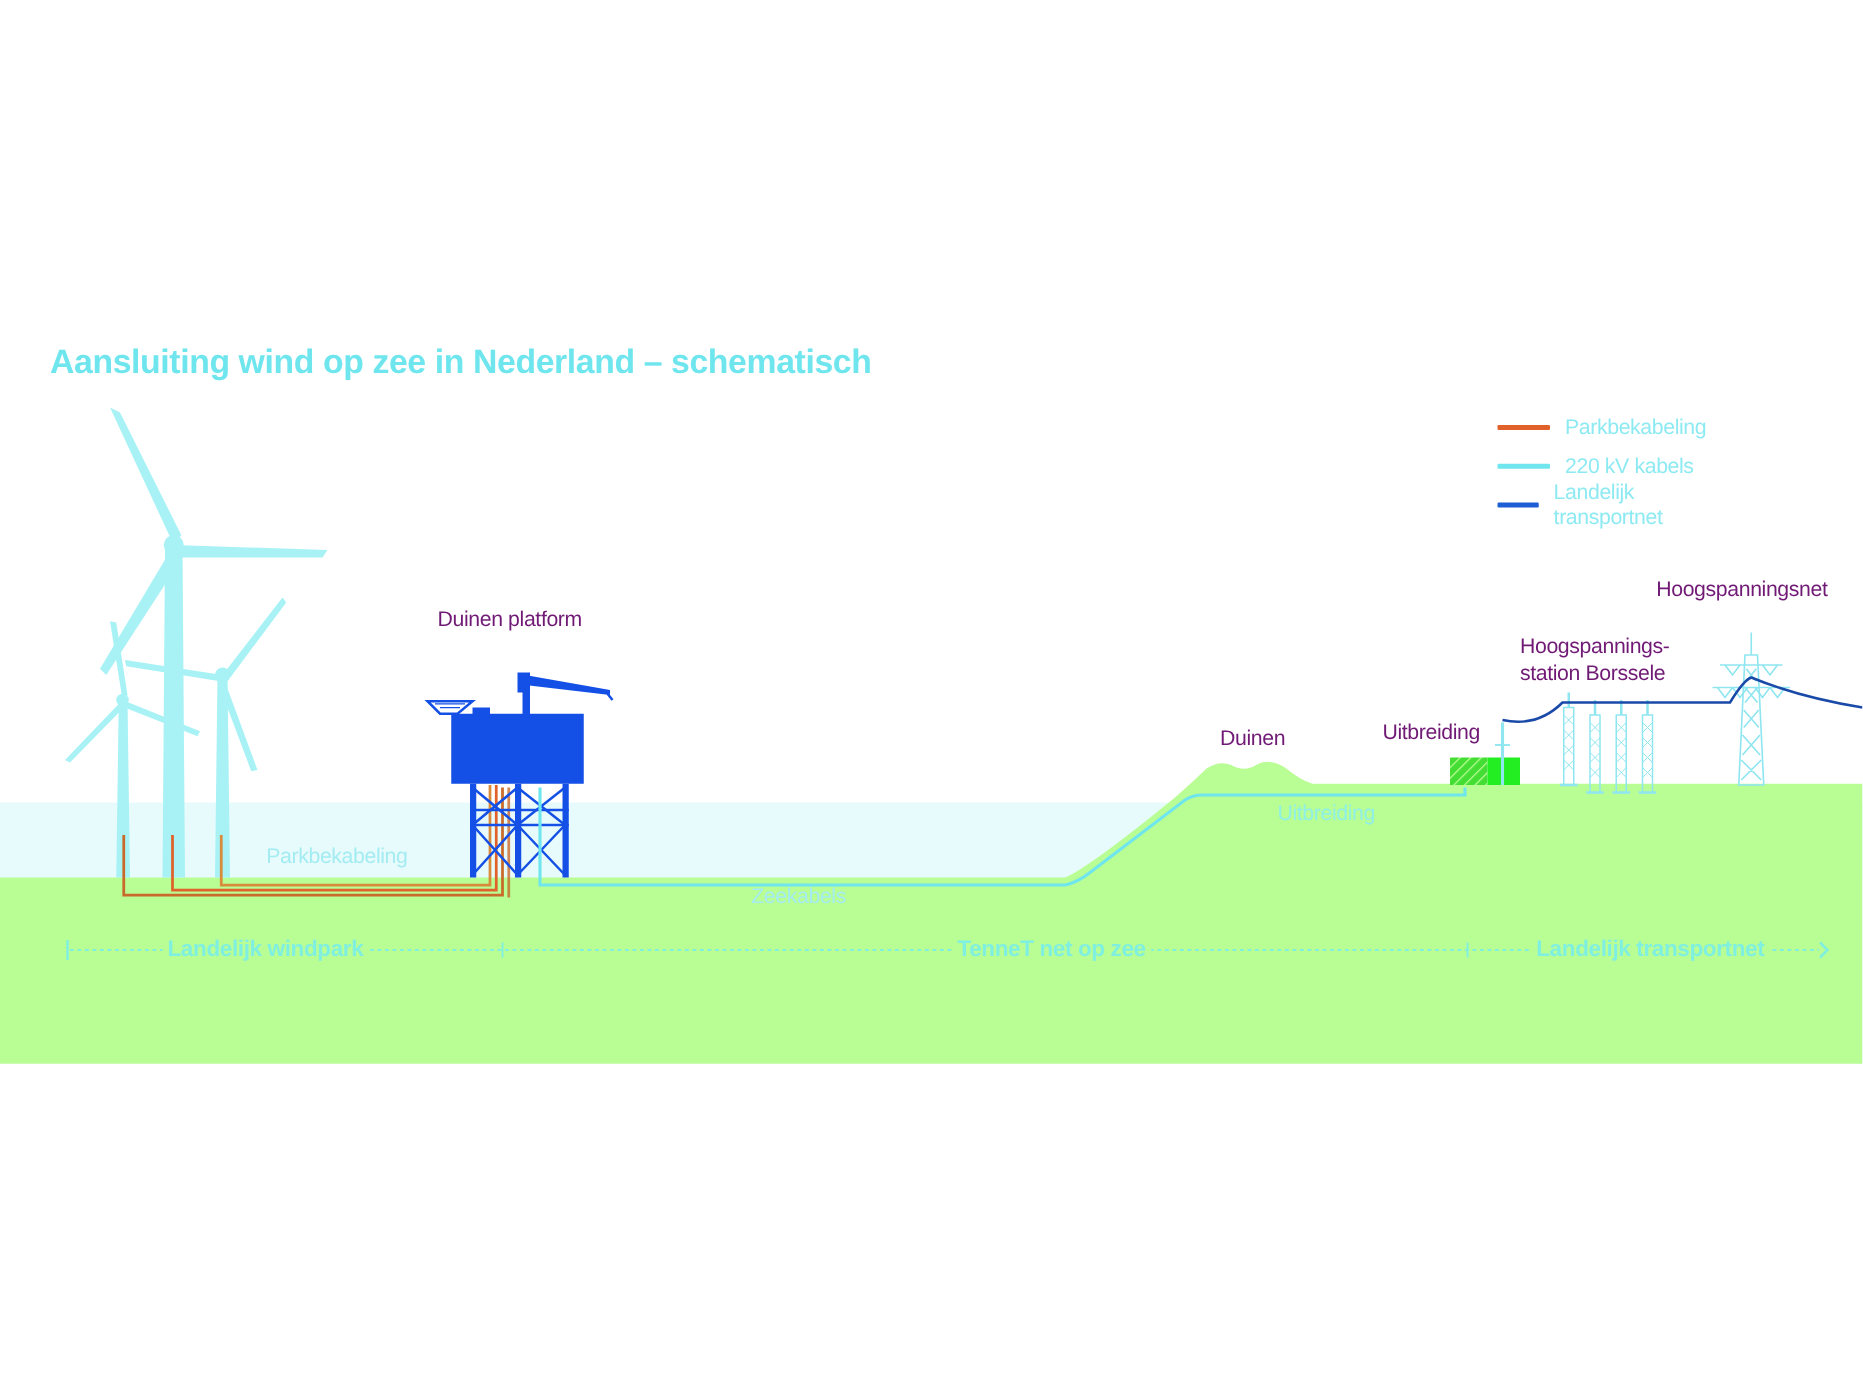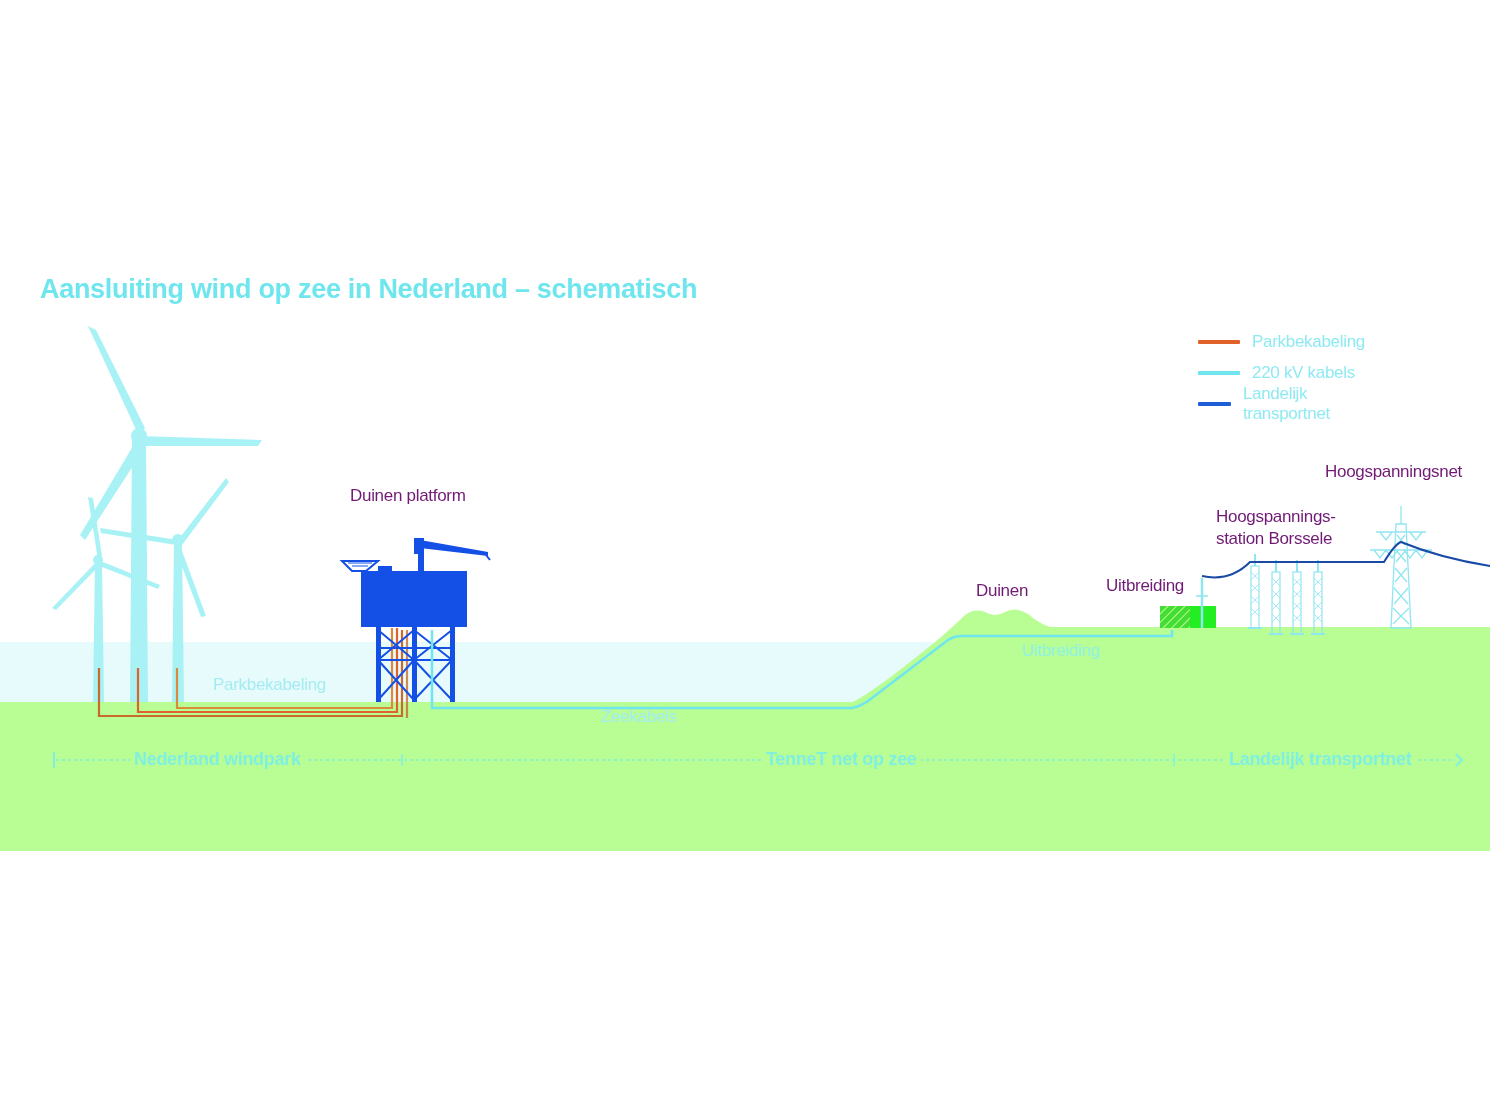--- a/index.html
+++ b/index.html
@@ -143,16 +143,16 @@
   <div class="label" style="left:350px; top:486px;">Duinen platform</div>
   <div class="label onsea" style="left:213px; top:675px;">Parkbekabeling</div>
   <div class="label onsea" style="left:601px; top:675px;margin-top:32px;">Zeekabels</div>
   <div class="label" style="left:976px; top:581px;">Duinen</div>
   <div class="label ondune" style="left:1022px; top:641px;">Uitbreiding</div>
   <div class="label" style="left:1106px; top:576px;">Uitbreiding</div>
   <div class="label" style="left:1216px; top:507px;text-align:center;">Hoogspannings-</div>
   <div class="label" style="left:1216px; top:529px;">station Borssele</div>
   <div class="label" style="left:1325px; top:462px;">Hoogspanningsnet</div>
 
-  <div class="zone-label" style="left:130px;">Nederland windpark</div>
+  <div class="zone-label" style="left:130px;">Landelijk windpark</div>
   <div class="zone-label" style="left:730px;margin-left:32px;">TenneT net op zee</div>
   <div class="zone-label" style="left:1225px;">Landelijk transportnet</div>
 </div>
 
 </body></html>

